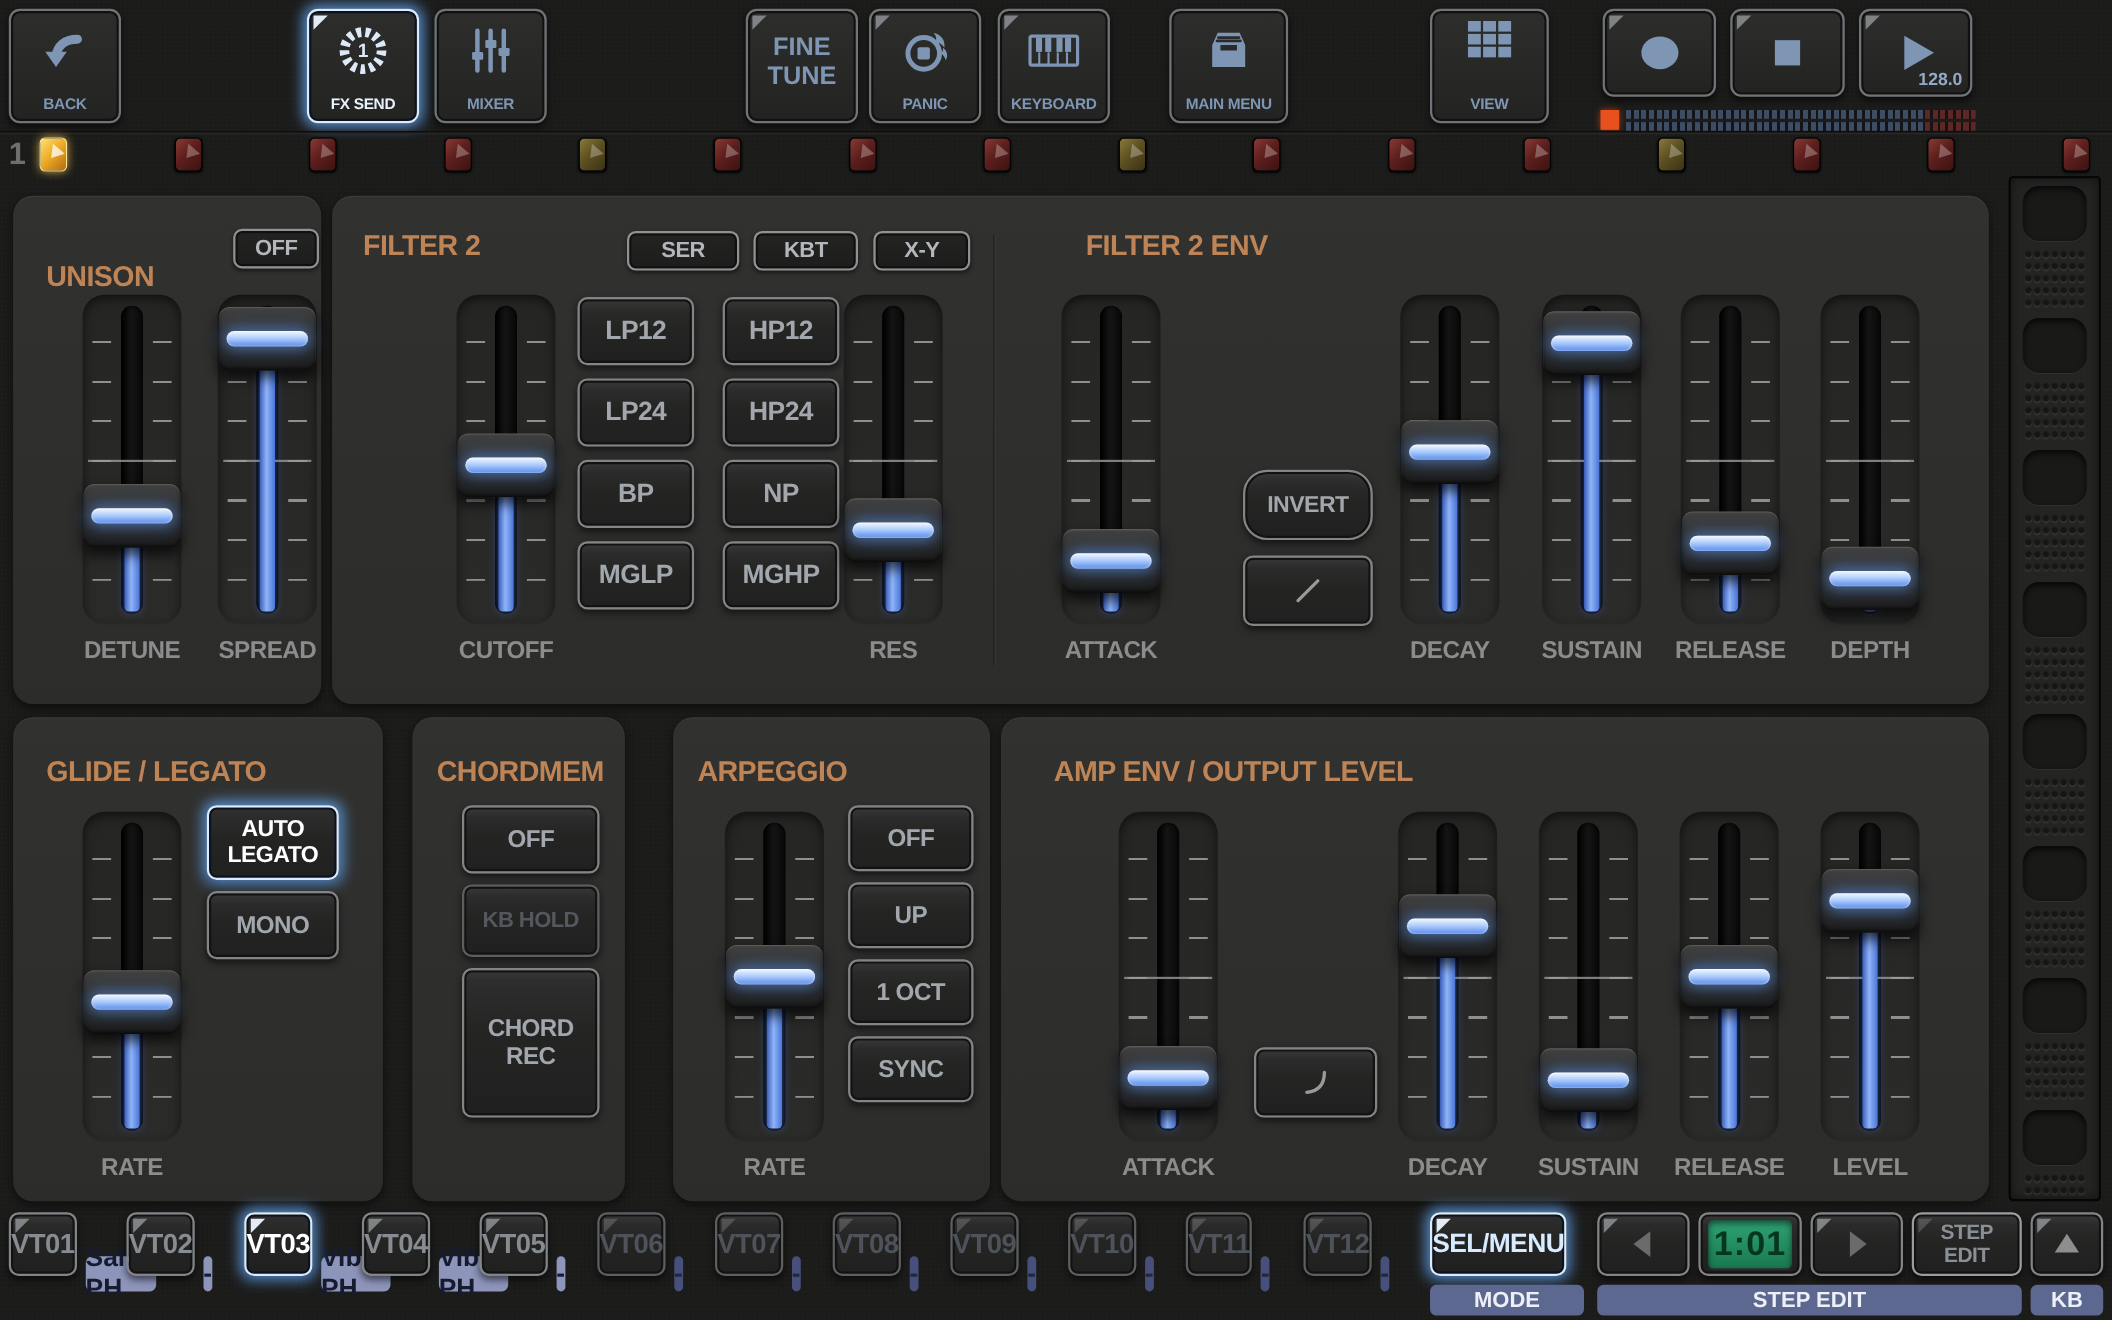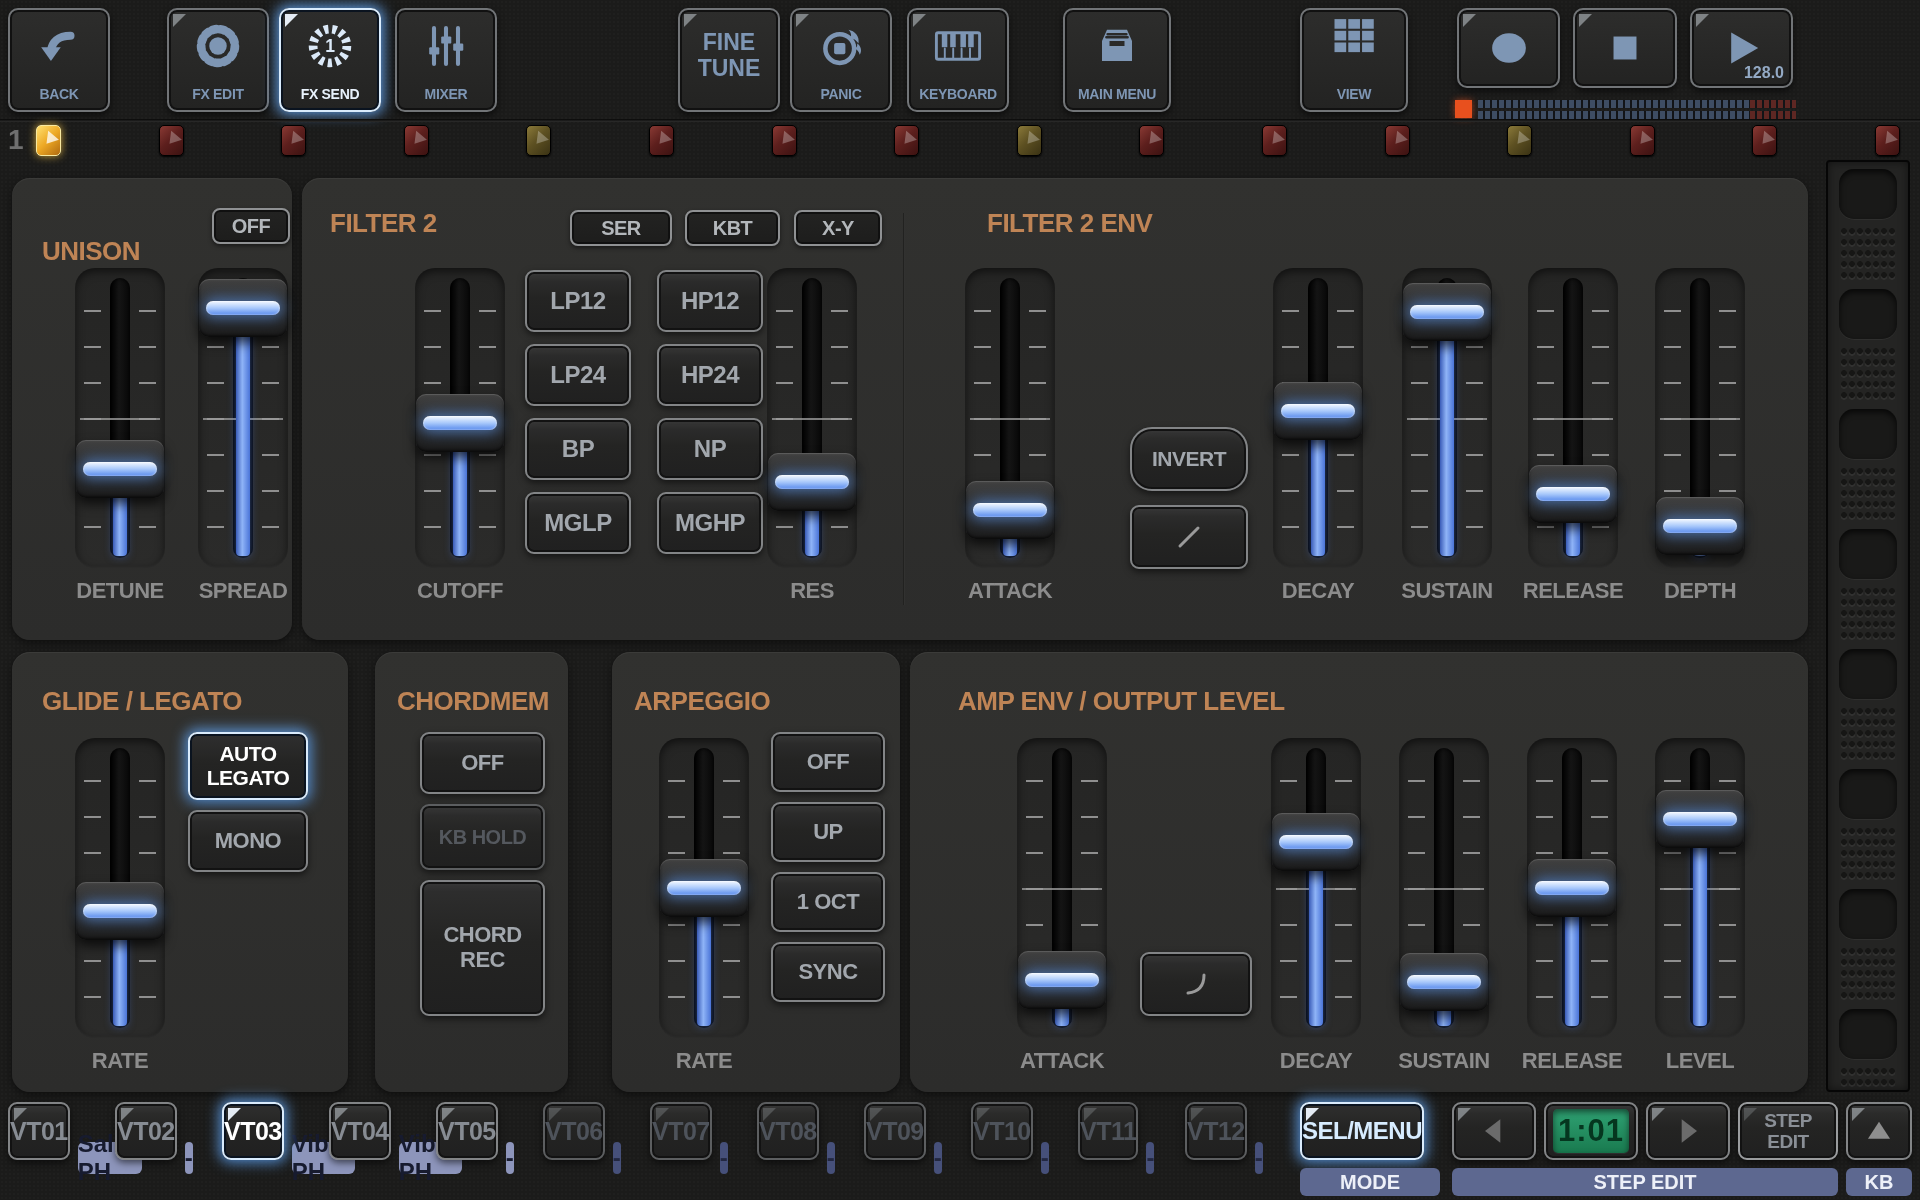--- a/index.html
+++ b/index.html
@@ -114,29 +114,20 @@
   <div class="tbtn" style="left:8px;">
     <div class="ticon">
       <svg width="46" height="46" viewBox="0 0 40 40">
           <path class="icn" style="stroke-width:7" d="M30 11 C19 11 14 17 13 24"></path>
           <polygon class="icf" points="4.5,21 21.5,21 13,33"></polygon>
         </svg>
     </div>
     <span class="tlabel">BACK</span>
   </div>
 
-  <div class="tbtn corner" style="left:167px;">
-    <div class="ticon">
-      <svg width="50" height="50" viewBox="0 0 40 40">
-          <circle class="icn" style="stroke-width:7;stroke-dasharray:3.4 3.1" cx="20" cy="20" r="13.5"></circle>
-          <circle class="icf" cx="20" cy="20" r="7"></circle>
-        </svg>
-    </div>
-    <span class="tlabel">FX EDIT</span>
-  </div>
 
   <div class="tbtn corner selected" style="left:279px;">
     <div class="ticon">
       <svg width="50" height="50" viewBox="0 0 40 40">
           <circle style="stroke:#dbe9f8;fill:none;stroke-width:7;stroke-dasharray:3.4 3.1" cx="20" cy="20" r="13.5"></circle>
           <text x="20" y="25" text-anchor="middle" font-size="14" font-weight="bold" fill="#dbe9f8">1</text>
         </svg>
     </div>
     <span class="tlabel" style="color:#e8f2fc;">FX SEND</span>
   </div>

